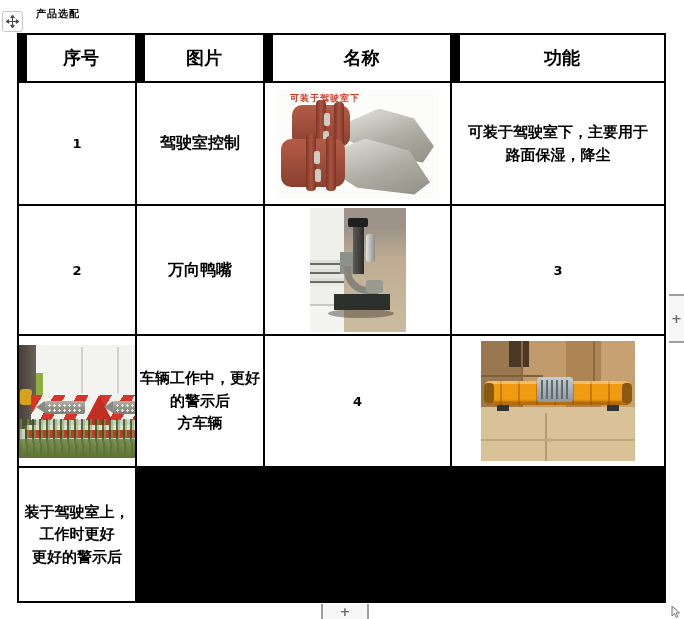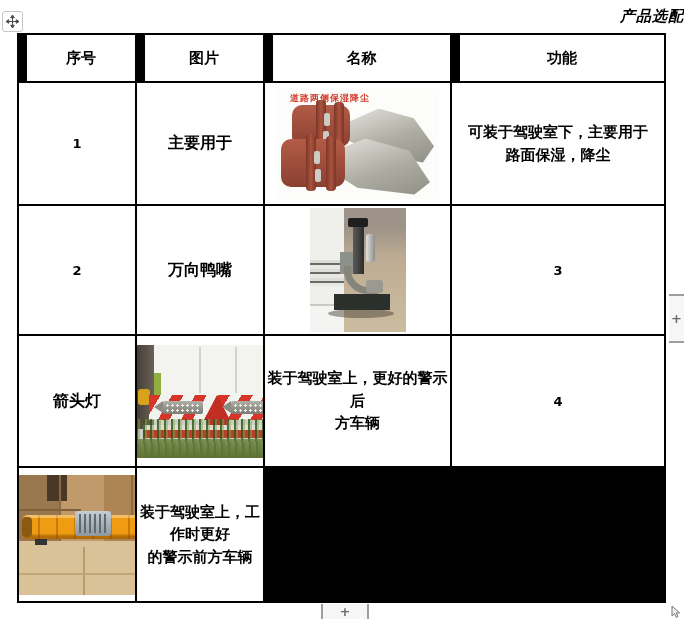--- a/index.html
+++ b/index.html
@@ -7,33 +7,33 @@
     width:684px;height:619px;position:relative;background:#ffffff;overflow:hidden;
     font-family:"DejaVu Sans","Liberation Sans",sans-serif;color:#000;
   }
   
   .move-handle{
     position:absolute;left:2px;top:11px;width:19px;height:19px;
     border:1px solid #c6c6c6;border-radius:3px;background:#fff;
     display:flex;align-items:center;justify-content:center;
   }
   .doc-title{
-    position:absolute;left:36px;top:7px;width:648px;text-align:right;
-    font-size:15px;font-weight:bold;letter-spacing:1px;font-style:italic;
+    position:absolute;left:36px;top:7px;width:648px;text-align:left;
+    font-size:10px;font-weight:bold;letter-spacing:1px;
   }
   
   .ptable{
     position:absolute;left:17px;top:33px;width:649px;height:570px;box-sizing:border-box;
     border:2px solid #000;background:#000;display:grid;
     grid-template-columns:116px 126px 185px 1fr;
     grid-template-rows:46px 121px 128px 130px 1fr;
     gap:2px;
   }
   .cell{background:#fff;display:flex;align-items:center;justify-content:center;overflow:hidden;}
-  .hcell{font-size:15px;font-weight:bold;margin-left:8px;}
+  .hcell{font-size:18px;font-weight:bold;margin-left:8px;}
   .ncell{font-size:13px;font-weight:bold;}
   .namecell{font-size:16px;font-weight:bold;}
   .funccell{font-size:15px;font-weight:bold;line-height:1.5;text-align:center;
             white-space:pre-line;padding:0 0;}
   
   .photo{position:relative;overflow:hidden;}
   .abs{position:absolute;}
   
   .p1{width:163px;height:110px;background:#fcfcfa;}
   .p1-caption{position:absolute;top:3px;left:14px;color:#d23b2a;font-size:9px;font-weight:bold;letter-spacing:1px;white-space:nowrap;}
@@ -139,24 +139,24 @@
 <div class="doc-title">产品选配</div>
 
 <div class="ptable">
 
   <div class="cell hcell">序号</div>
   <div class="cell hcell">图片</div>
   <div class="cell hcell">名称</div>
   <div class="cell hcell">功能</div>
 
   <div class="cell ncell">1</div>
-  <div class="cell namecell">主要用于</div>
+  <div class="cell namecell">驾驶室控制</div>
   <div class="cell">
     <div class="photo p1">
-      <span class="p1-caption">道路两侧保湿降尘</span>
+      <span class="p1-caption">可装于驾驶室下</span>
       <div class="abs p1-horn p1-horn-a"></div>
       <div class="abs p1-body p1-body-a"></div>
       <div class="abs p1-ring p1-ring-a1"></div>
       <div class="abs p1-ring p1-ring-a2"></div>
       <div class="abs p1-bolt p1-bolt1"></div>
       <div class="abs p1-bolt p1-bolt2"></div>
       <div class="abs p1-horn p1-horn-b"></div>
       <div class="abs p1-body p1-body-b"></div>
       <div class="abs p1-ring p1-ring-b1"></div>
       <div class="abs p1-ring p1-ring-b2"></div>
@@ -179,42 +179,41 @@
       <div class="abs p2-box"></div>
       <div class="abs p2-pipe"></div>
       <div class="abs p2-noz"></div>
       <div class="abs p2-col"></div>
       <div class="abs p2-cap"></div>
       <div class="abs p2-can"></div>
     </div>
   </div>
 
   <div class="cell ncell">3</div>
-  <div class="cell namecell">箭头灯</div>
   <div class="cell">
     <div class="photo p3">
       <div class="abs p3-ltruck"></div>
       <div class="abs p3-yellow"></div>
       <div class="abs p3-rtruck"></div>
       <div class="abs p3-box"></div>
       <div class="abs p3-seam1"></div>
       <div class="abs p3-seam2"></div>
       <div class="abs p3-grail-l"></div>
       <div class="abs p3-grail-r"></div>
       <div class="abs p3-stripes"></div>
       <div class="abs p3-tri"></div>
       <div class="abs p3-arrow p3-arrow-l"></div>
       <div class="abs p3-arrow p3-arrow-r"></div>
       <div class="abs p3-post"></div>
       <div class="abs p3-bar"></div>
       <div class="abs p3-grass"></div>
       <div class="abs p3-grassbase"></div>
     </div>
   </div>
-  <div class="cell funccell">装于驾驶室上，更好的警示后
+  <div class="cell funccell">车辆工作中，更好的警示后
 方车辆</div>
 
   <div class="cell ncell">4</div>
   <div class="cell">
     <div class="photo p4">
       <div class="abs p4-boxtop"></div>
       <div class="abs p4-dark"></div>
       <div class="abs p4-seam-h"></div>
       <div class="abs p4-seam-v1"></div>
       <div class="abs p4-seam-v2"></div>
@@ -225,21 +224,21 @@
       <div class="abs p4-foot-r"></div>
       <div class="abs p4-wire"></div>
       <div class="abs p4-bar"></div>
       <div class="abs p4-dome-l"></div>
       <div class="abs p4-dome-r"></div>
       <div class="abs p4-spk"></div>
       <div class="abs p4-grille"></div>
     </div>
   </div>
   <div class="cell funccell">装于驾驶室上，工作时更好
-的警示前方车辆</div>
+更好的警示后</div>
 </div>
 
 <div class="add-col">
   <span>+</span>
 </div>
 
 <div class="add-row">
   <span>+</span>
 </div>
 

